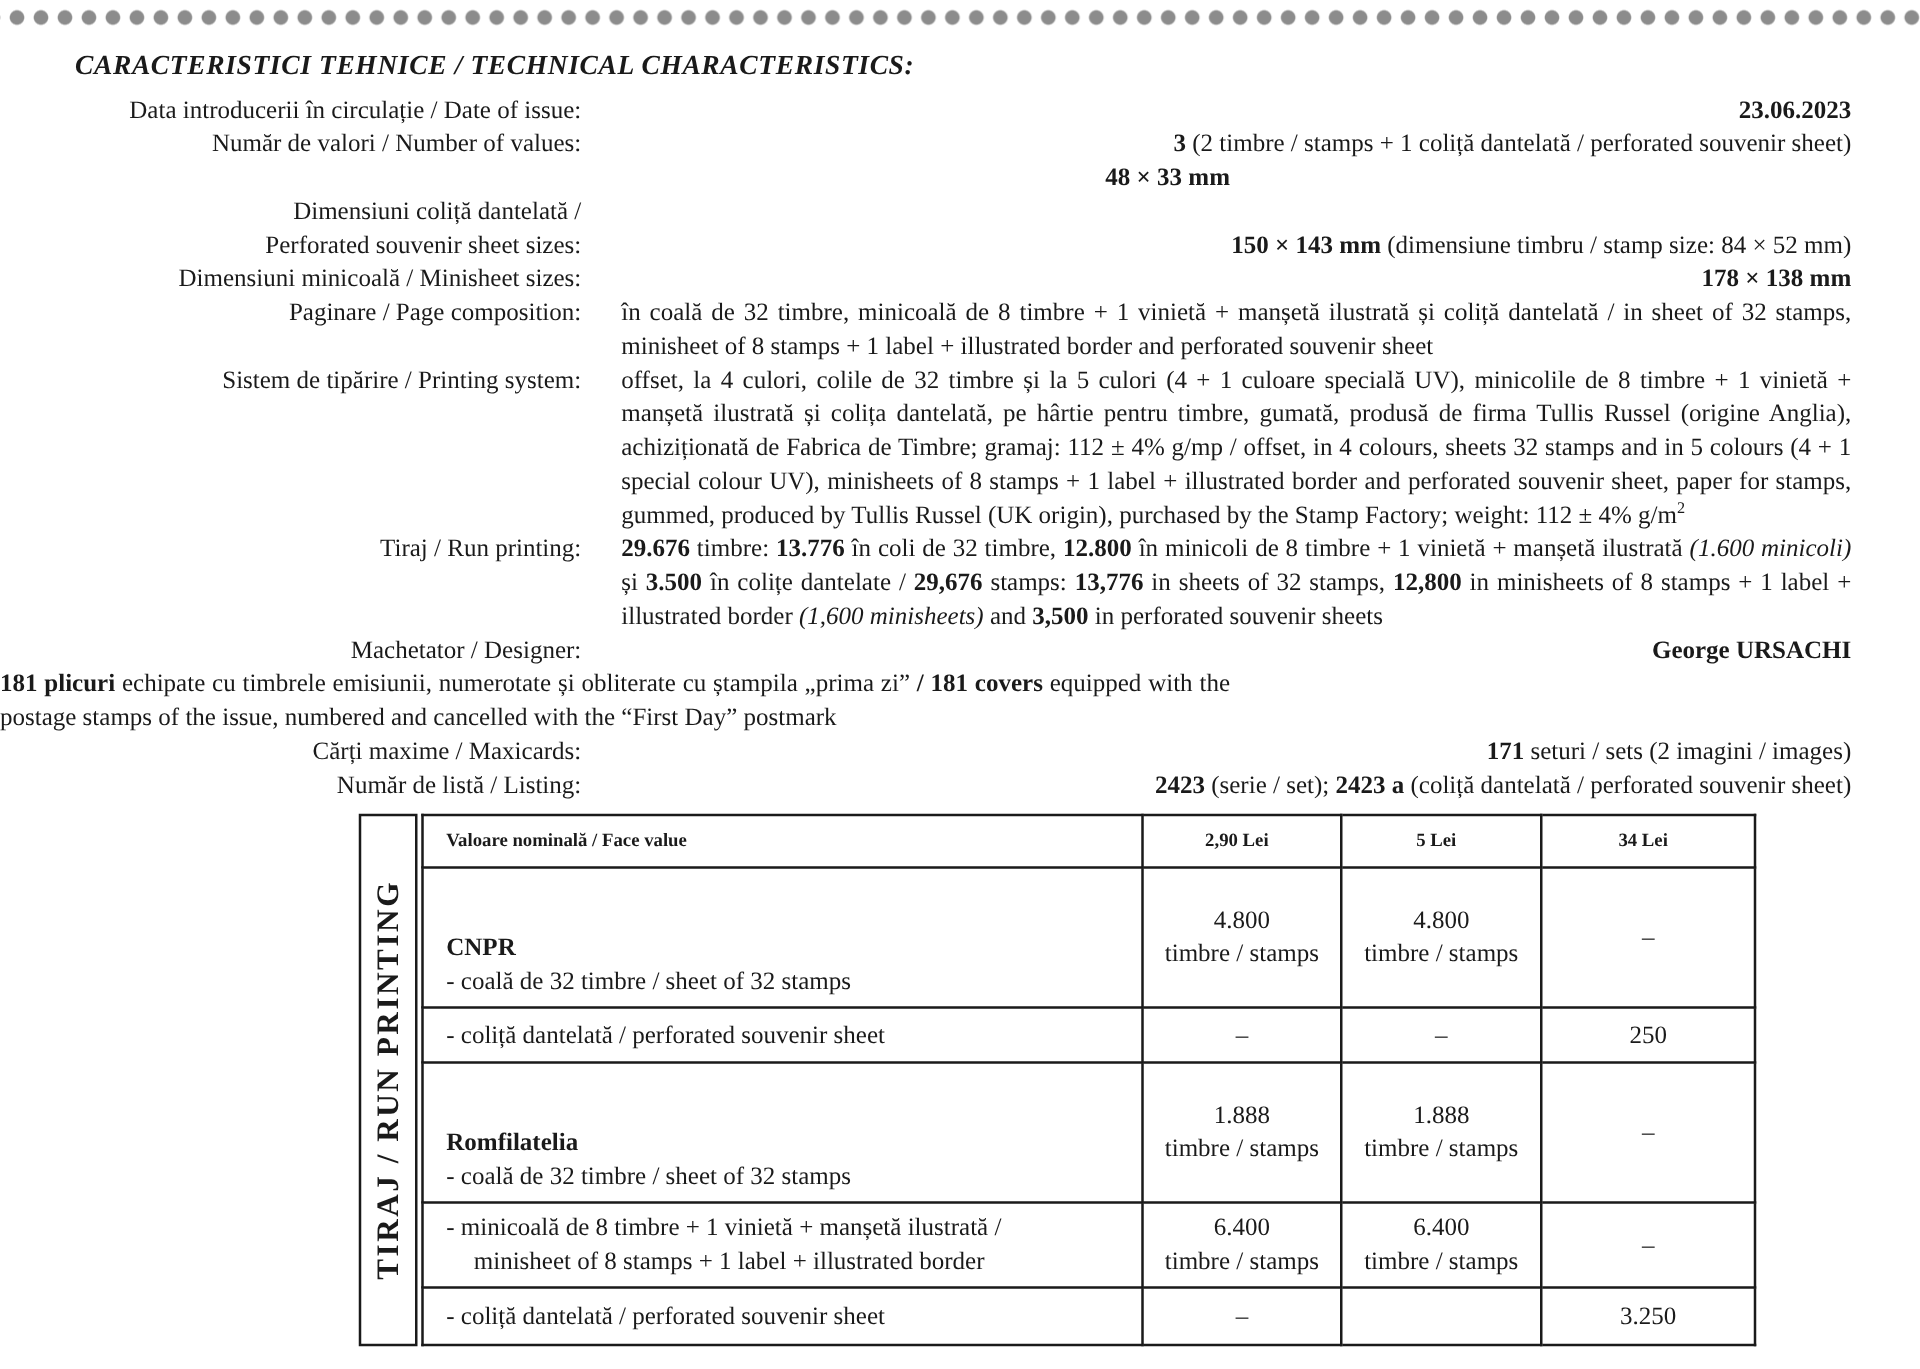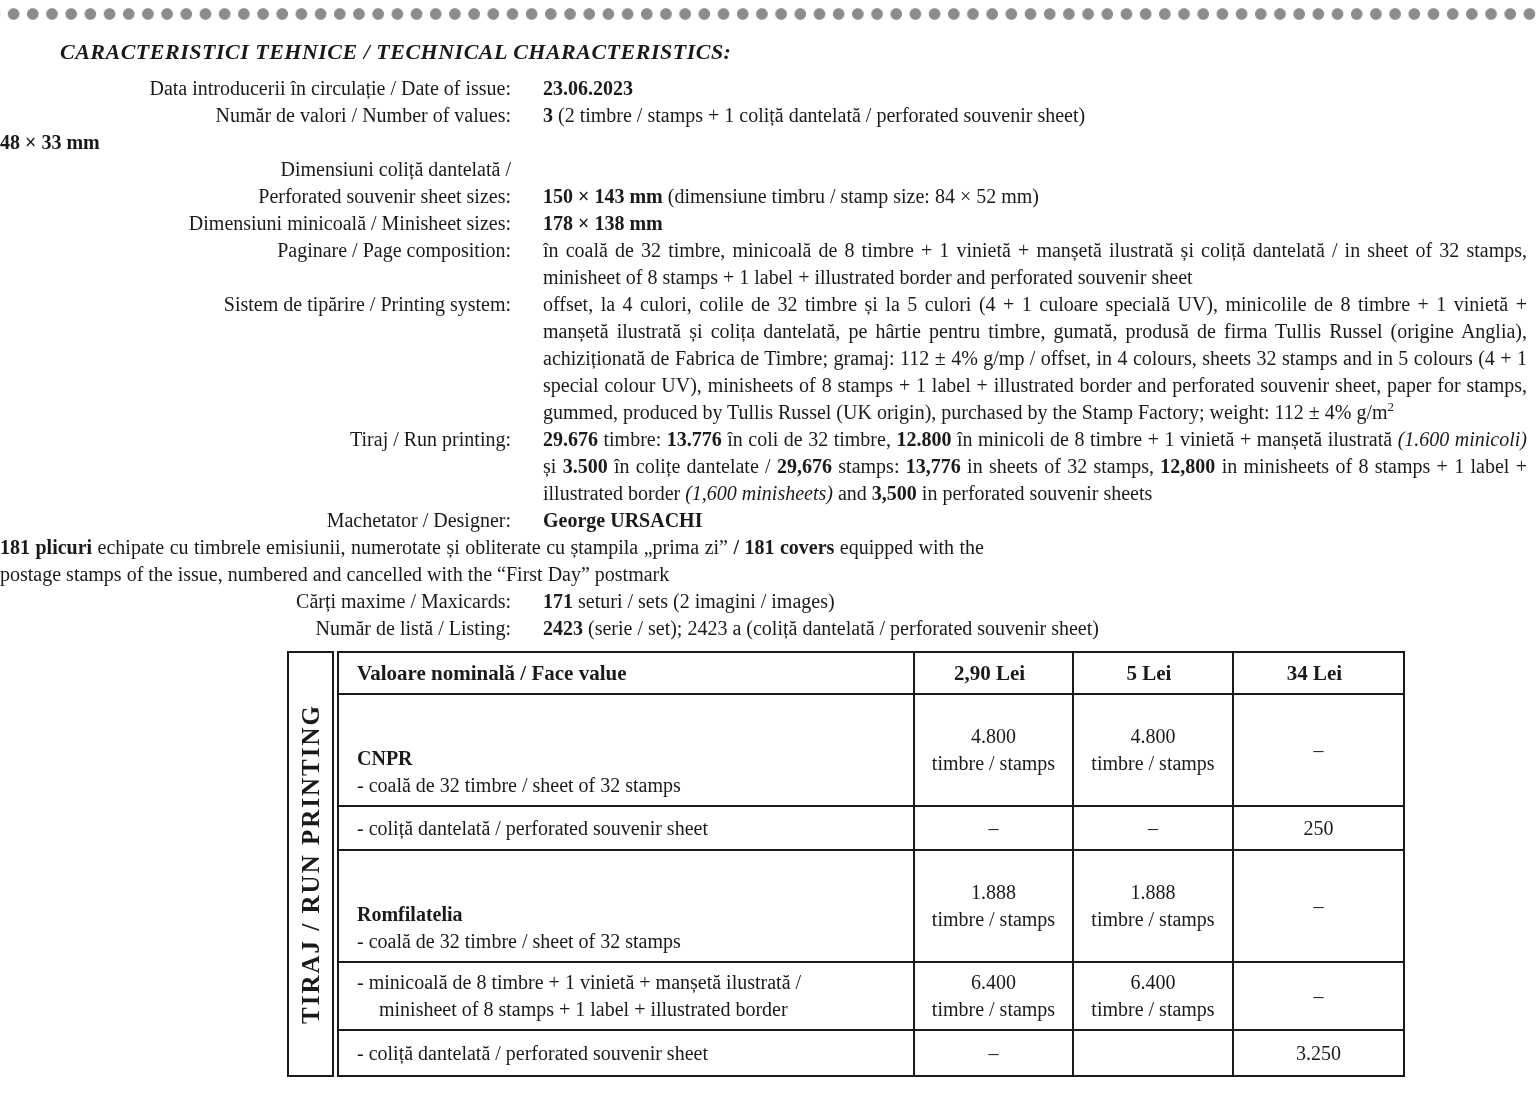--- a/index.html
+++ b/index.html
@@ -8,35 +8,35 @@
 
   .dots { height:24px; width:100%;
           background-image: radial-gradient(circle, #8c8c8c 5.3px, transparent 6.3px);
           background-size: 19.2px 24px; background-position: 4px 2px; background-repeat: repeat-x; }
 
   .title { margin:15px 0 10px 60px; font-size:22px; font-weight:bold; font-style:italic;
            letter-spacing:0.5px; }
 
   .fields { margin-top:4px; }
   .field-row { display:flex; gap:32px; font-size:20px; line-height:27px; }
-  .f-label { width:465px; flex:none; text-align:right;margin-left:46px; }
-  .f-value { width:984px; }
+  .f-label { width:465px; flex:none; text-align:right; }
+  .f-value { width:984px;text-align:right; }
   .f-value.justify { text-align:justify; }
   sup { font-size:13px; line-height:1; }
 
   .table-block { display:flex; margin:9px 0 0 287px; align-items:stretch; }
   .side-cell { width:47px; flex:none; border:2px solid #1a1a1a; margin-right:3px;
                display:flex; align-items:center; justify-content:center; }
   .side-label { writing-mode:vertical-rl; transform:rotate(180deg);
                 font-weight:bold; font-size:25px; letter-spacing:2px; white-space:nowrap; }
 
   table { border-collapse:collapse; table-layout:fixed; width:1066px; font-size:20px; }
   col.c-desc { width:576px; } col.c-a { width:159px; } col.c-b { width:160px; } col.c-c { width:171px; }
   td, th { border:2px solid #1a1a1a; vertical-align:middle; }
-  th { font-weight:bold; text-align:left; padding:6px 8px 6px 18px; height:42px; font-size:21px; }
+  th { font-weight:bold; text-align:left; padding:6px 8px 6px 18px; height:42px; font-size:15px; }
   th.val-col { text-align:center; padding-left:0;margin-left:20px; }
   td.desc-cell { padding:6px 10px 6px 18px; line-height:27px; }
   td.num-cell { text-align:center; line-height:27px; padding:4px 2px; }
   .cell-title { font-weight:bold;margin-top:44px; }
   .desc-line2 { padding-left:22px; }
   tr.row-h1 { height:68px; } tr.row-h2 { height:44px; } tr.row-h3 { height:108px; }
   tr.row-h4 { height:67px; } tr.row-h5 { height:46px; }
 </style>
 </head>
 <body>
@@ -87,21 +87,21 @@
   </div>
   <div class="field-row">
     <div class="f-value justify"><span style="font-weight: bold;">181 plicuri</span><span> echipate cu timbrele emisiunii, numerotate și obliterate cu ștampila „prima zi” </span><span style="font-weight: bold;">/ 181 covers</span><span> equipped with the postage stamps of the issue, numbered and cancelled with the “First Day” postmark</span></div>
   </div>
   <div class="field-row">
     <div class="f-label">Cărți maxime / Maxicards:</div>
     <div class="f-value"><span style="font-weight: bold;">171</span><span> seturi / sets (2 imagini / images)</span></div>
   </div>
   <div class="field-row">
     <div class="f-label">Număr de listă / Listing:</div>
-    <div class="f-value"><span style="font-weight: bold;">2423</span><span> (serie / set); </span><span style="font-weight: normal;">2423 a</span><span> (coliță dantelată / perforated souvenir sheet)</span></div>
+    <div class="f-value"><span style="font-weight: bold;">2423</span><span> (serie / set); </span><span style="font-weight: bold;">2423 a</span><span> (coliță dantelată / perforated souvenir sheet)</span></div>
   </div>
 </div>
 
 <div class="table-block">
   <div class="side-cell">
     <div class="side-label">TIRAJ / RUN PRINTING</div>
   </div>
   <table>
     <colgroup>
         <col class="c-desc">

